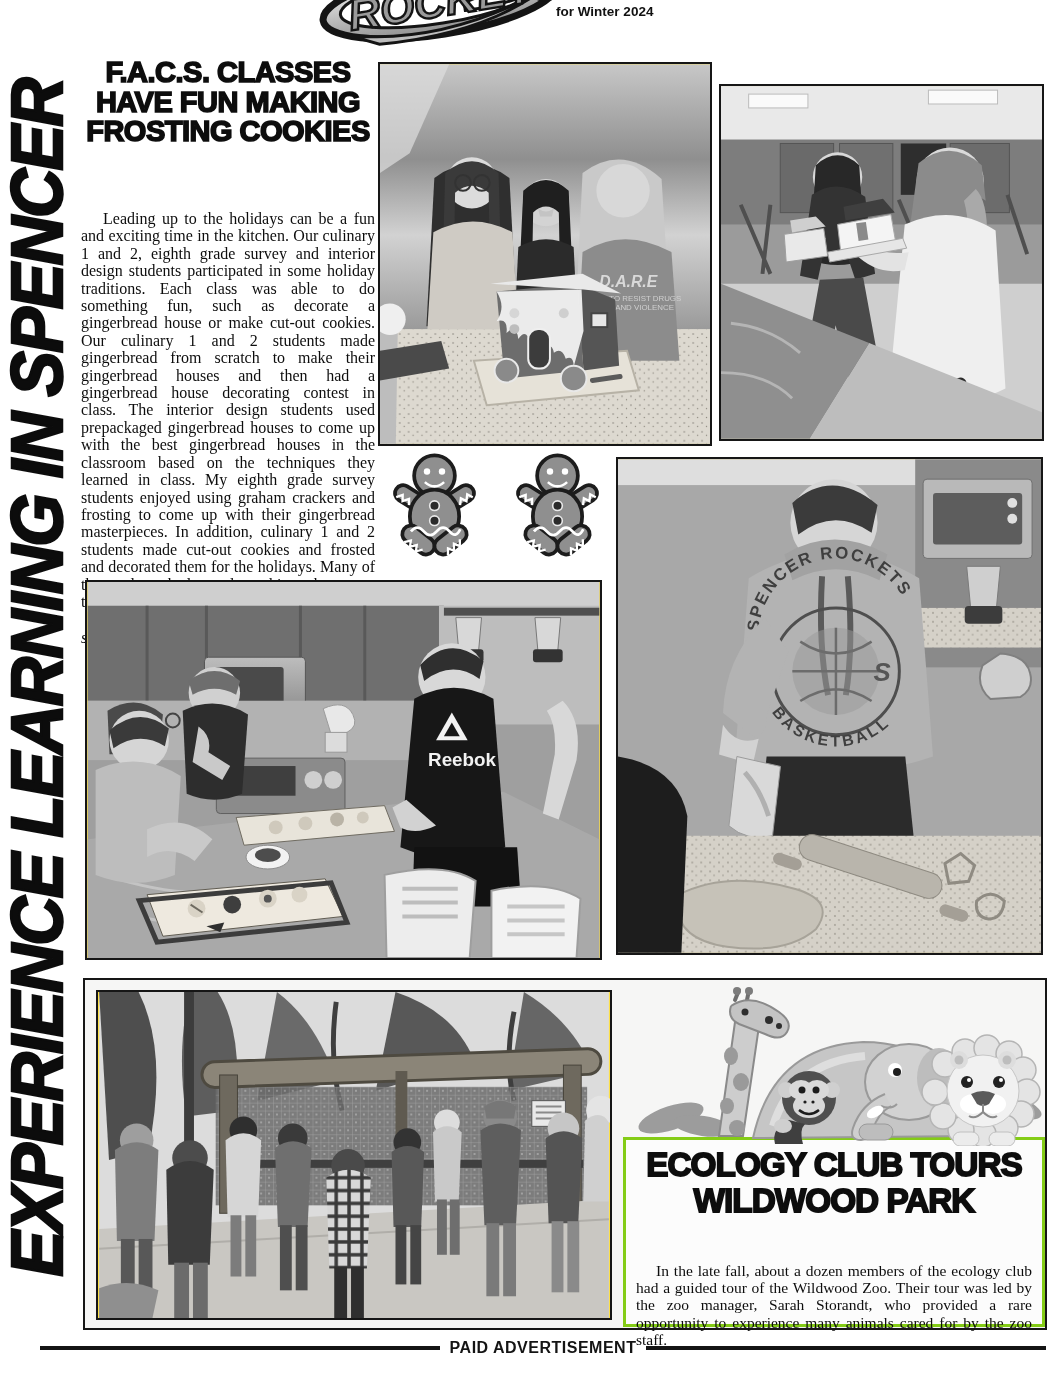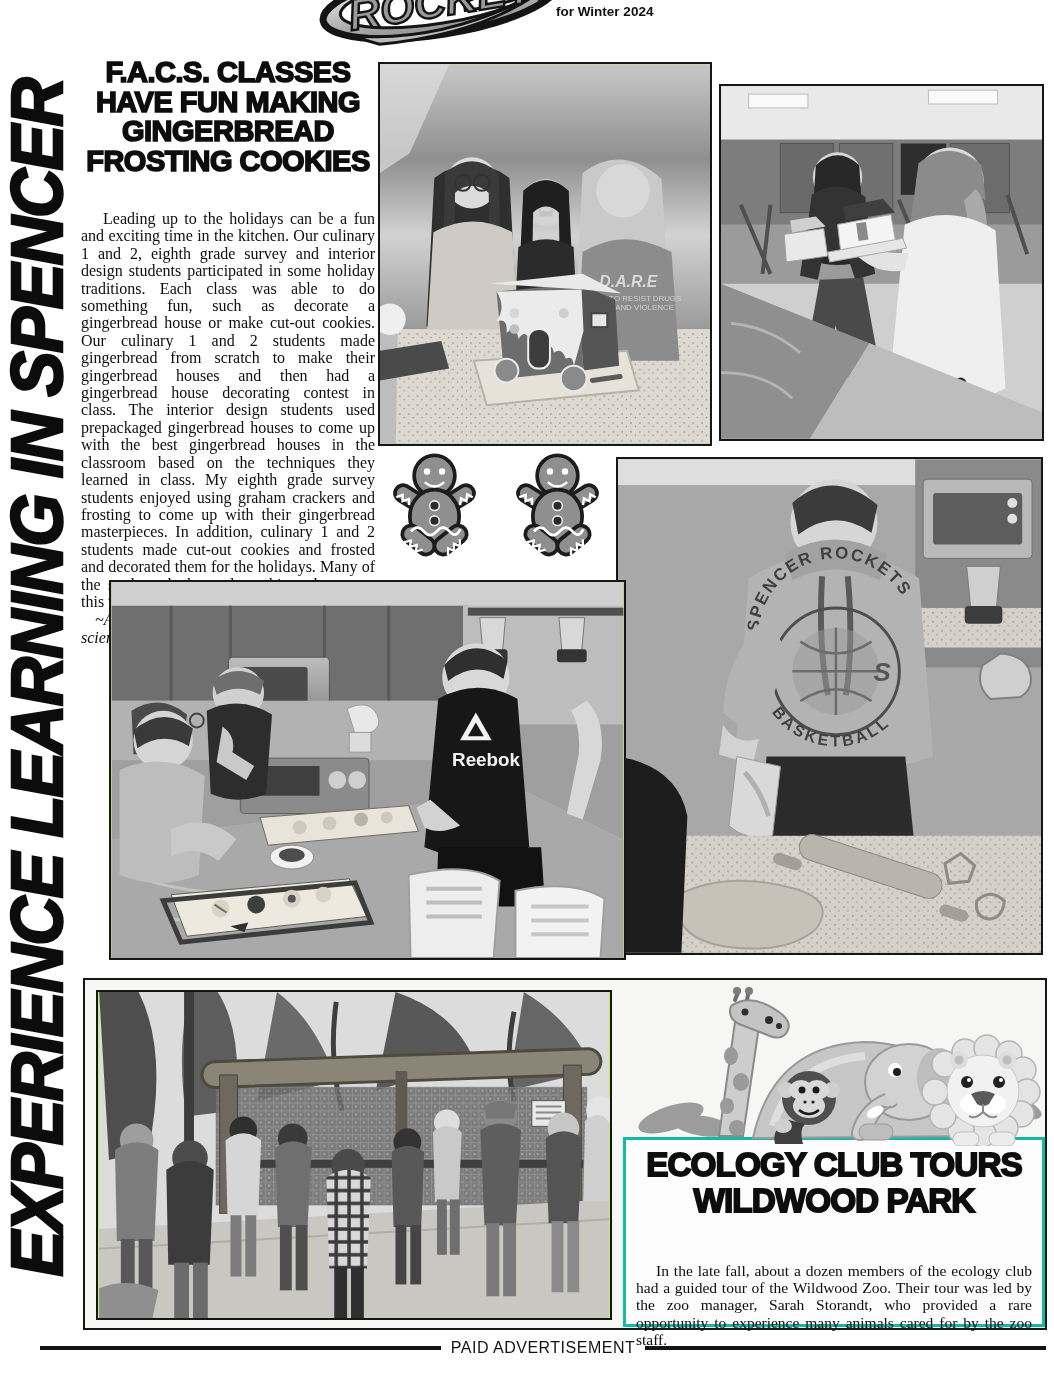--- a/index.html
+++ b/index.html
@@ -35,55 +35,55 @@
     -webkit-text-stroke:1.6px #0d0d0d;
   }
   .facs-body {
     position:absolute; left:81px; top:210px; width:294px;
     font-size:16px; line-height:17.4px; text-align:justify; color:#0d0d0d;
   }
   .facs-body p { text-indent:22px; }
   .byline { font-style:italic; text-align:left; margin-top:1px; }
   .byline p { text-indent:14px; }
   
-  .photo { position:absolute; border:2px solid #161616; background:#bef264; overflow:hidden; }
+  .photo { position:absolute; border:2px solid #161616; background:#fde047; overflow:hidden; }
   .photo svg { display:block; width:100%; height:100%; }
   #photo1 { left:378px; top:62px;  width:334px; height:384px; }
   #photo2 { left:719px; top:84px;  width:325px; height:357px; }
   #photo4 { left:616px; top:457px; width:427px; height:498px; }
-  #photo3 { left:85px;  top:580px; width:517px; height:380px;margin-left:24px; }
+  #photo3 { left:85px;  top:580px; width:517px; height:380px; }
   
   .gingers { position:absolute; left:380px; top:450px; width:232px; height:120px; display:flex; gap:14px; }
   .gingers svg { width:109px; height:120px; }
   
   .eco-box {
     position:absolute; left:83px; top:978px; width:964px; height:352px;
     border:2px solid #161616; background:#f6f6f5;
   }
   #photo5 { left:11px; top:10px; width:516px; height:330px; }
   .animals { position:absolute; left:538px; top:6px; width:422px; height:160px; z-index:3; }
   .eco-text {
     position:absolute; left:538px; top:157px; width:422px; height:190px;
-    border:3px solid #14b8a6; background:#fcfcfc; z-index:2; padding:6px 10px 4px 10px;
+    border:3px solid #84cc16; background:#fcfcfc; z-index:2; padding:6px 10px 4px 10px;
   }
   .eco-head {
     text-align:center; font-family:"Liberation Sans", sans-serif; font-weight:bold;
     font-size:34px; line-height:36px; letter-spacing:-1px; color:#0d0d0d;
     -webkit-text-stroke:1.8px #0d0d0d; transform:scaleX(0.98); margin-bottom:3px;
   }
   .eco-para { font-size:15.5px; line-height:17.2px; text-align:justify; color:#0d0d0d; }
   .eco-para p { text-indent:20px;margin-top:44px; }
   
   .footer {
     position:absolute; left:40px; right:8px; top:1339px; height:18px;
     display:flex; align-items:center; gap:10px;
   }
   .footer .rule { flex:1; height:3.5px; background:#141414; }
   .footer .label {
-    font-family:"Liberation Sans", sans-serif; font-weight:normal; font-size:16px;
+    font-family:"Liberation Sans", sans-serif; font-weight:bold; font-size:16px;
     letter-spacing:0.5px; color:#141414; white-space:nowrap;
   }
   text { font-family:"Liberation Sans", sans-serif; }
 </style>
 </head>
 <body>
 
 <div class="page">
 
   <div class="vbanner">
@@ -105,21 +105,20 @@
         <path d="M150 38 Q210 24 238 30 Q205 48 150 46 Z" fill="#ffffff" stroke="#141414" stroke-width="3"></path>
         <text x="34" y="48" font-size="44" font-weight="bold" font-style="italic" fill="#9a9a9a" stroke="#141414" stroke-width="2.5">ROCKETS</text>
       </g>
     </svg>
   </div>
   <div class="season">for Winter 2024</div>
 
   <div class="facs-head">
     <div>F.A.C.S. CLASSES</div>
     <div>HAVE FUN MAKING</div>
-    <div>GINGERBREAD</div>
     <div>FROSTING COOKIES</div>
   </div>
 
   <div class="facs-body">
     <p>Leading up to the holidays can be a fun and exciting time in the kitchen. Our culinary 1 and 2, eighth grade survey and interior design students participated in some holiday traditions. Each class was able to do something fun, such as decorate a gingerbread house or make cut-out cookies. Our culinary 1 and 2 students made gingerbread from scratch to make their gingerbread houses and then had a gingerbread house decorating contest in class. The interior design students used prepackaged gingerbread houses to come up with the best gingerbread houses in the classroom based on the techniques they learned in class. My eighth grade survey students enjoyed using graham crackers and frosting to come up with their gingerbread masterpieces. In addition, culinary 1 and 2 students made cut-out cookies and frosted and decorated them for the holidays. Many of the students had not done this at home, so this was an exciting time for them.</p>
     <div class="byline">
       <p>~Ashley Heiman, family and consumer sciences and health teacher</p>
     </div>
   </div>
 

